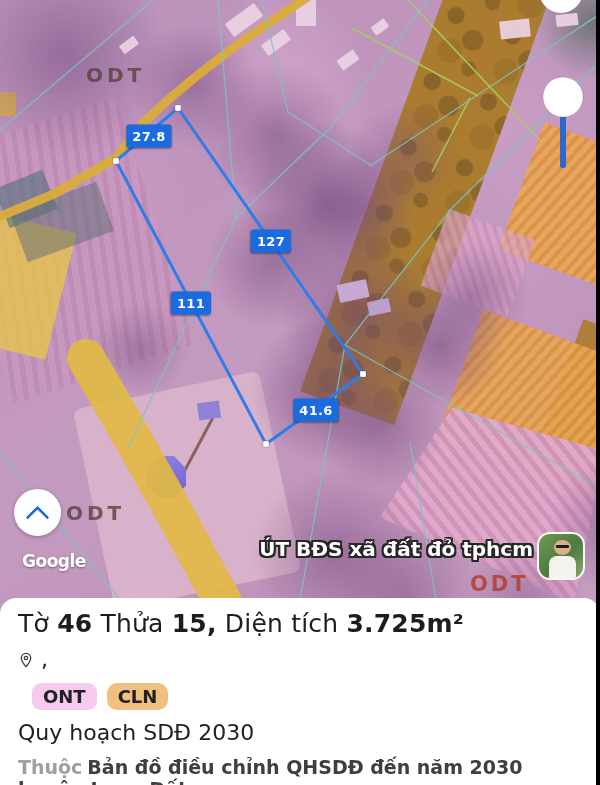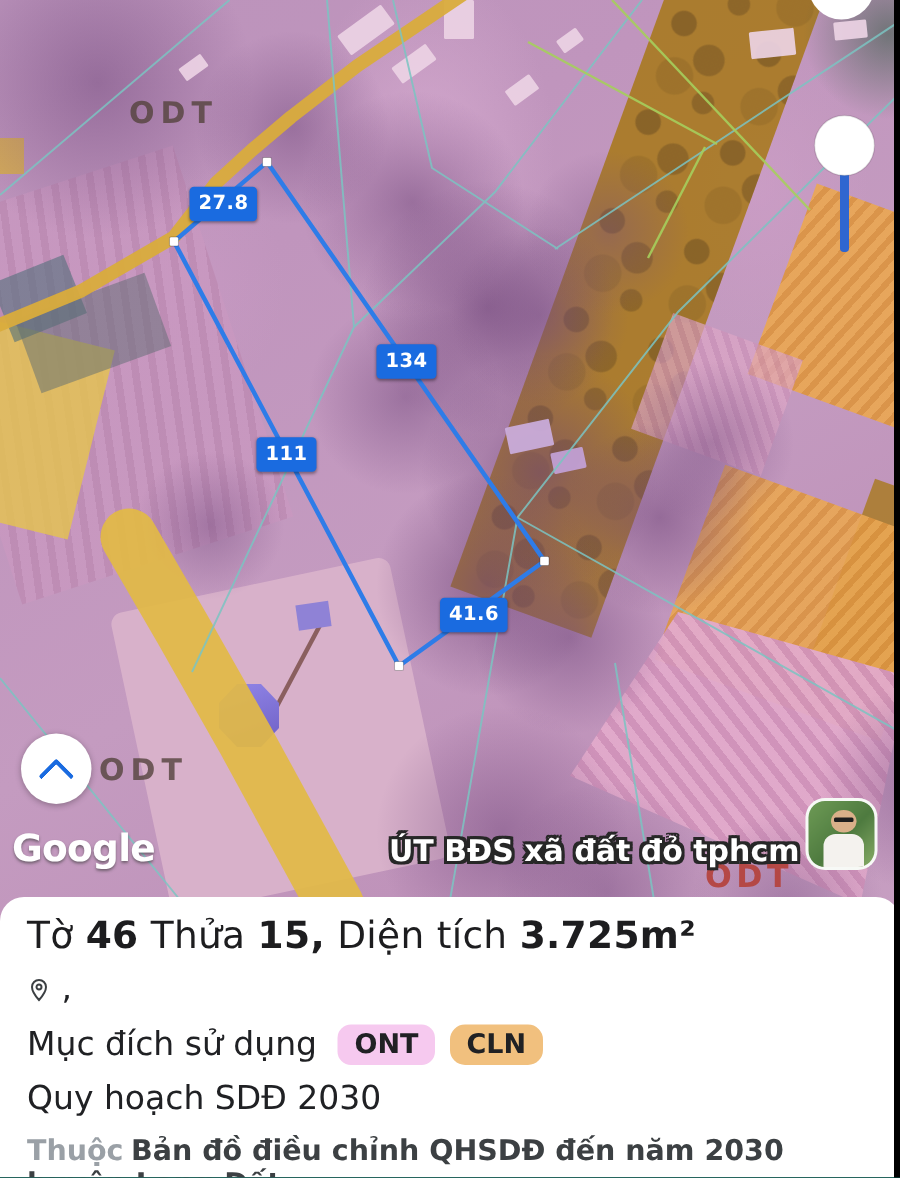--- a/index.html
+++ b/index.html
@@ -10,23 +10,23 @@
        background:linear-gradient(150deg,#bb93bb 0%,#c095bd 28%,#c49bc0 55%,#bf93ba 78%,#c79fc2 100%);}
   .layer{position:absolute;left:0;top:0;width:100%;height:100%;}
   .patch,.blob,.bld,.zone{position:absolute;}
   .blob{border-radius:50%;}
   .bld{background:#ecd2e4;opacity:.92;border-radius:1px;}
   .mlabel{position:absolute;transform:translate(-50%,-50%);background:#1a6be0;color:#fff;
           font-weight:bold;font-size:13px;line-height:1;padding:5px 6px;border-radius:3px;
           box-shadow:0 1px 2px rgba(0,0,0,.35);letter-spacing:.3px;}
   .odt{position:absolute;color:rgba(84,66,60,.8);font-weight:bold;font-size:20px;letter-spacing:4px;}
   .odt-red{position:absolute;color:#b5413a;font-weight:bold;font-size:21px;letter-spacing:3px;opacity:.9;}
-  .google{position:absolute;left:8px;top:551px;color:#fff;font-size:25px;font-weight:600;
+  .google{position:absolute;left:22px;top:551px;color:#fff;font-size:17px;font-weight:600;
           letter-spacing:-.5px;text-shadow:0 1px 2px rgba(60,60,60,.6);}
-  .wmark{position:absolute;right:67px;top:555px;color:#fff;font-size:20px;font-weight:800;white-space:nowrap;
+  .wmark{position:absolute;right:67px;top:537px;color:#fff;font-size:20px;font-weight:800;white-space:nowrap;
          text-shadow:-2px -2px 0 #272727,2px -2px 0 #272727,-2px 2px 0 #272727,2px 2px 0 #272727,
                      0 2px 0 #272727,0 -2px 0 #272727,2px 0 0 #272727,-2px 0 0 #272727;}
   .avatar{position:absolute;left:537px;top:532px;width:48px;height:48px;border-radius:13px;
           border:2px solid rgba(255,255,255,.95);box-sizing:border-box;overflow:hidden;
           background:linear-gradient(135deg,#6d9a55,#4e7a3f 55%,#86ab66);}
   .avatar .head{position:absolute;left:15px;top:6px;width:17px;height:15px;border-radius:50%;background:#d9b089;}
   .avatar .glasses{position:absolute;left:17px;top:11px;width:13px;height:3px;background:#1d1d1d;border-radius:1px;}
   .avatar .shirt{position:absolute;left:10px;top:22px;width:27px;height:22px;border-radius:8px 8px 0 0;background:#f4f2ee;}
   .upbtn{position:absolute;left:14px;top:489px;width:47px;height:47px;border-radius:50%;background:#fff;
          box-shadow:0 1px 4px rgba(0,0,0,.3);cursor:pointer;}
@@ -153,21 +153,21 @@
         <rect x="560" y="100" width="6" height="68" rx="2.5" fill="#2f66d0"></rect>
         <circle cx="563" cy="97" r="20" fill="#ffffff" stroke="rgba(0,0,0,0.12)" stroke-width="1"></circle>
       </g>
     </svg>
 
     <div class="odt" style="left:86px;top:63px;">ODT</div>
     <div class="odt" style="left:66px;top:501px;">ODT</div>
     <div class="odt-red" style="left:470px;top:572px;">ODT</div>
 
     <div class="mlabel" style="left:149px;top:136px;">27.8</div>
-    <div class="mlabel" style="left:271px;top:241px;">134</div>
+    <div class="mlabel" style="left:271px;top:241px;">127</div>
     <div class="mlabel" style="left:191px;top:303px;">111</div>
     <div class="mlabel" style="left:316px;top:410px;">41.6</div>
 
     <div class="google">Google</div>
     <div class="wmark">ÚT BĐS xã đất đỏ tphcm</div>
     <div class="avatar">
       <div class="head"></div>
       <div class="glasses"></div>
       <div class="shirt"></div>
     </div>
@@ -190,21 +190,20 @@
     <div class="l2">
       <span class="pin">
         <svg width="16" height="20" viewBox="0 0 24 24">
             <path d="M12 2C8.1 2 5 5.1 5 9c0 5.2 7 13 7 13s7-7.8 7-13c0-3.9-3.1-7-7-7zm0 9.5A2.5 2.5 0 1 1 12 6.5a2.5 2.5 0 0 1 0 5z" fill="none" stroke="#3c4043" stroke-width="2"></path>
           </svg>
       </span>
         <span class="sep">,</span>
     </div>
 
     <div class="l3">
-      <span>Mục đích sử dụng</span>
       <span class="badge badge-ont">ONT</span>
       <span class="badge badge-cln">CLN</span>
     </div>
 
     <div class="l4">Quy hoạch SDĐ 2030</div>
 
     <div class="l5">
       <span class="muted">Thuộc</span><span>Bản đồ điều chỉnh QHSDĐ đến năm 2030 huyện Long Đất</span>
     </div>
   </div>

